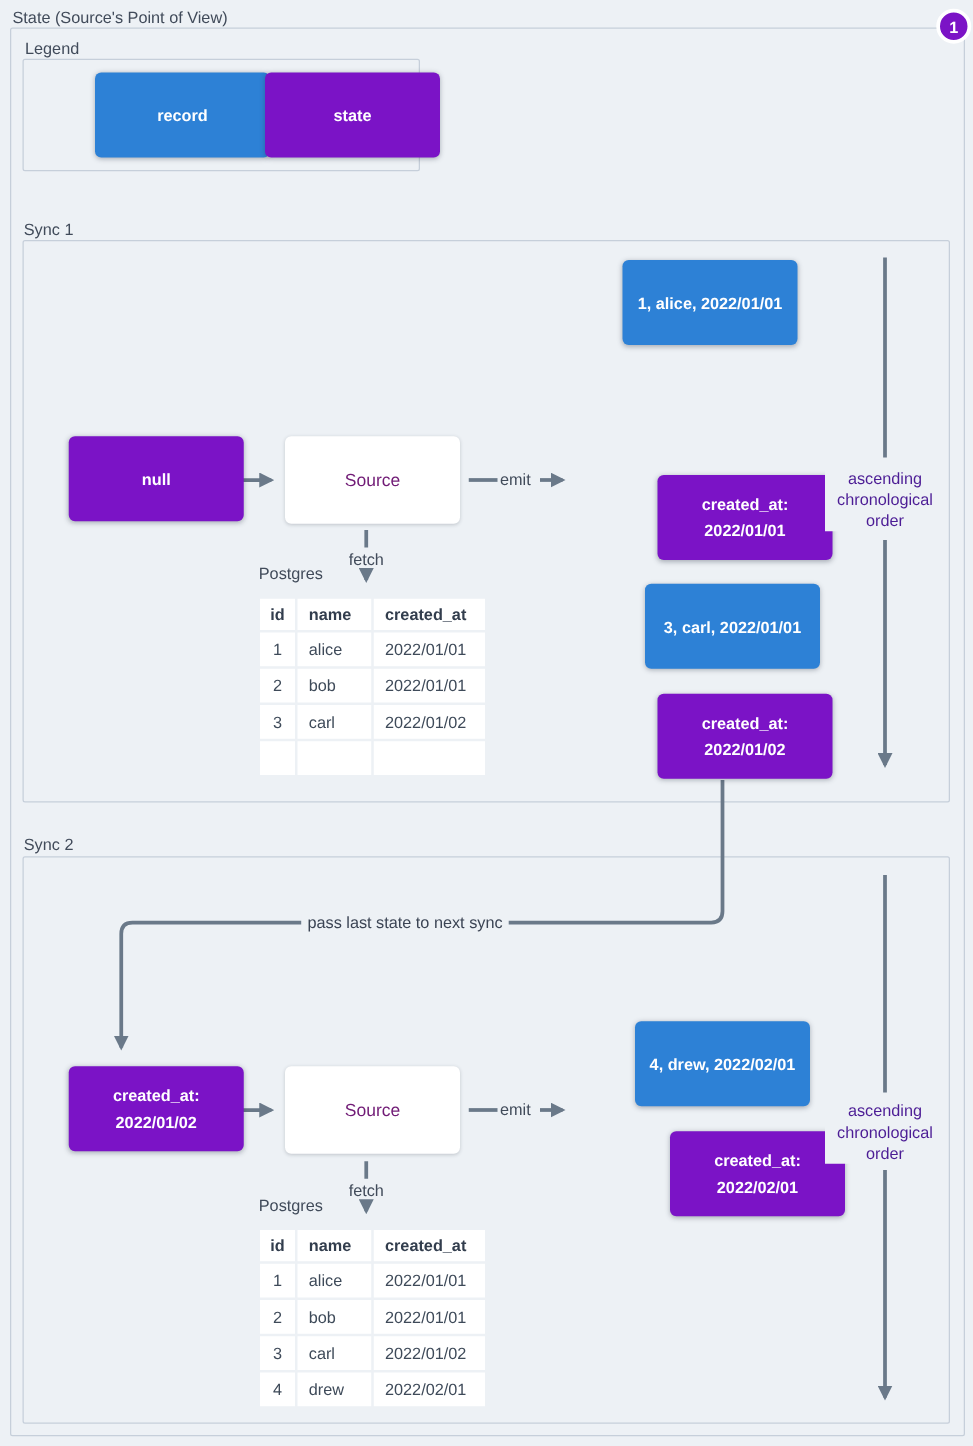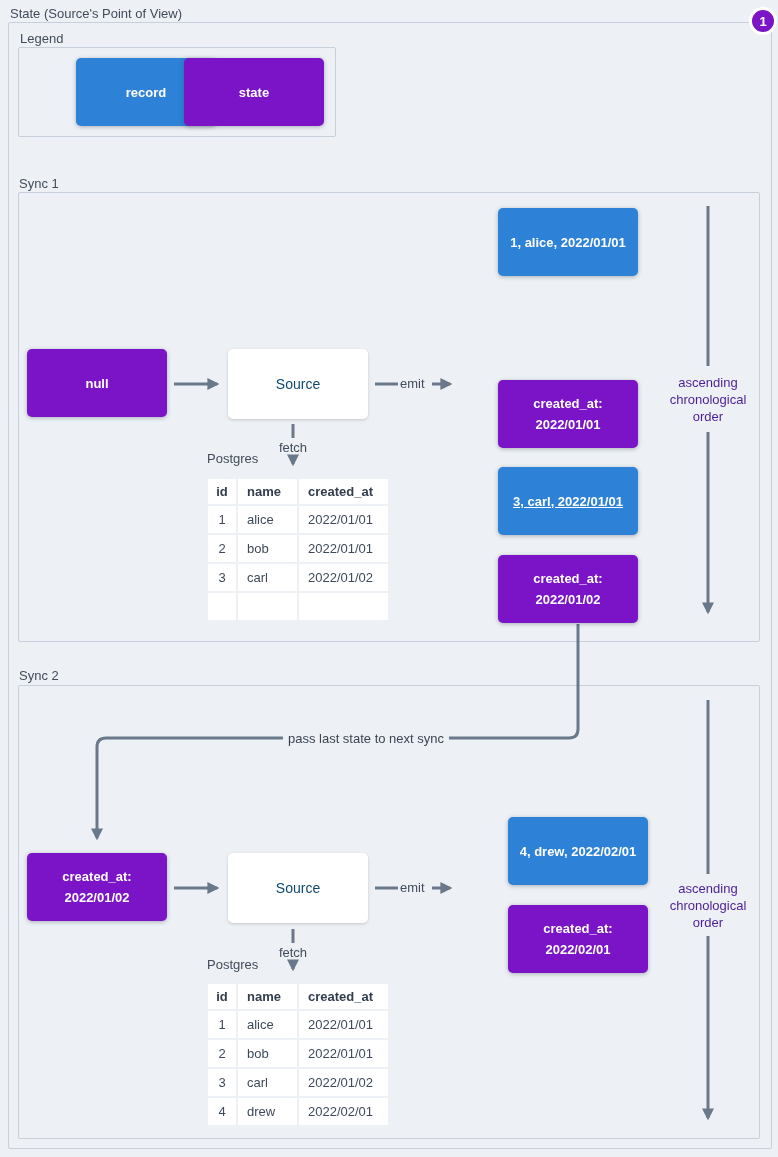--- a/index.html
+++ b/index.html
@@ -18,35 +18,35 @@
   .frame{position:absolute;border:1px solid var(--c-border);border-radius:2px;z-index:1;}
   .overlay{position:absolute;left:0;top:0;z-index:2;}
   .lbl{position:absolute;font-size:13px;color:var(--c-text);z-index:3;white-space:nowrap;}
   .box{
     position:absolute;width:140px;height:68px;border-radius:5px;z-index:3;
     display:flex;flex-direction:column;align-items:center;justify-content:center;
     color:#fff;font-size:13px;font-weight:bold;line-height:21px;text-align:center;
     box-shadow:0 1px 4px rgba(40,50,65,.35);
   }
   .record{background:var(--c-record);}
-  .state{background:var(--c-state);}
-  .source{background:#fff;color:#0c4a6e;font-weight:normal;font-size:14px;height:70px;
+  .state{background:var(--c-state);margin-left:28px;}
+  .source{background:#fff;color:#701a75;font-weight:normal;font-size:14px;height:70px;
     box-shadow:0 1px 3px rgba(40,50,65,.22);}
   .badge{
     position:absolute;left:749px;top:7px;width:22px;height:22px;border-radius:50%;
     background:var(--c-state);border:3px solid #fff;color:#fff;font-size:13px;font-weight:bold;
     display:flex;align-items:center;justify-content:center;z-index:4;
   }
   .order-note{
     position:absolute;width:96px;text-align:center;font-size:13px;line-height:17px;
     color:#4c1d95;background:var(--c-bg);z-index:3;
   }
   .pass-lbl{
     position:absolute;left:324px;top:738px;transform:translate(-50%,-50%);
-    font-size:13px;color:#3b4454;background:var(--c-bg);padding:0 5px;z-index:3;white-space:nowrap;margin-left:42px;
+    font-size:13px;color:#3b4454;background:var(--c-bg);padding:0 5px;z-index:3;white-space:nowrap;
   }
   .dbtable{
     position:absolute;border-collapse:separate;border-spacing:2px;z-index:3;
     font-size:13px;color:#3e4a59;
   }
   .dbtable th,.dbtable td{background:#fff;padding:0;}
   .dbtable th{font-weight:bold;color:#323d4d;height:25px;}
   .dbtable td{height:27px;}
   .c-id{width:28px;text-align:center;}
   .c-name{width:50px;text-align:left;padding-left:9px !important;}
@@ -143,21 +143,21 @@
   </tbody>
     </table>
 
   <div class="box record" style="left:498px;top:208px;">
     <span>1, alice, 2022/01/01</span>
   </div>
   <div class="box state" style="left:498px;top:380px;">
     <span>created_at:</span>
     <span>2022/01/01</span>
   </div>
-  <div class="box record" style="left:498px;top:467px;text-decoration:underline;">
+  <div class="box record" style="left:516px;top:467px;">
     <span>3, carl, 2022/01/01</span>
   </div>
   <div class="box state" style="left:498px;top:555px;">
     <span>created_at:</span>
     <span>2022/01/02</span>
   </div>
 
   <div class="order-note" style="left:660px;top:374px;">ascending chronological order</div>
 
   <div class="pass-lbl">pass last state to next sync</div>

